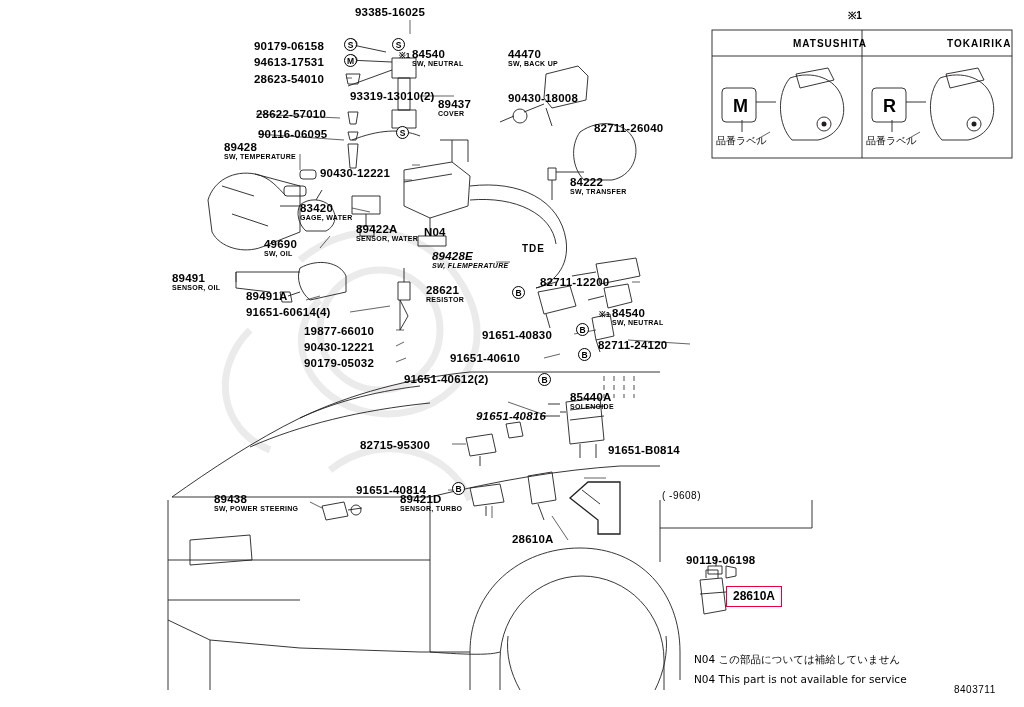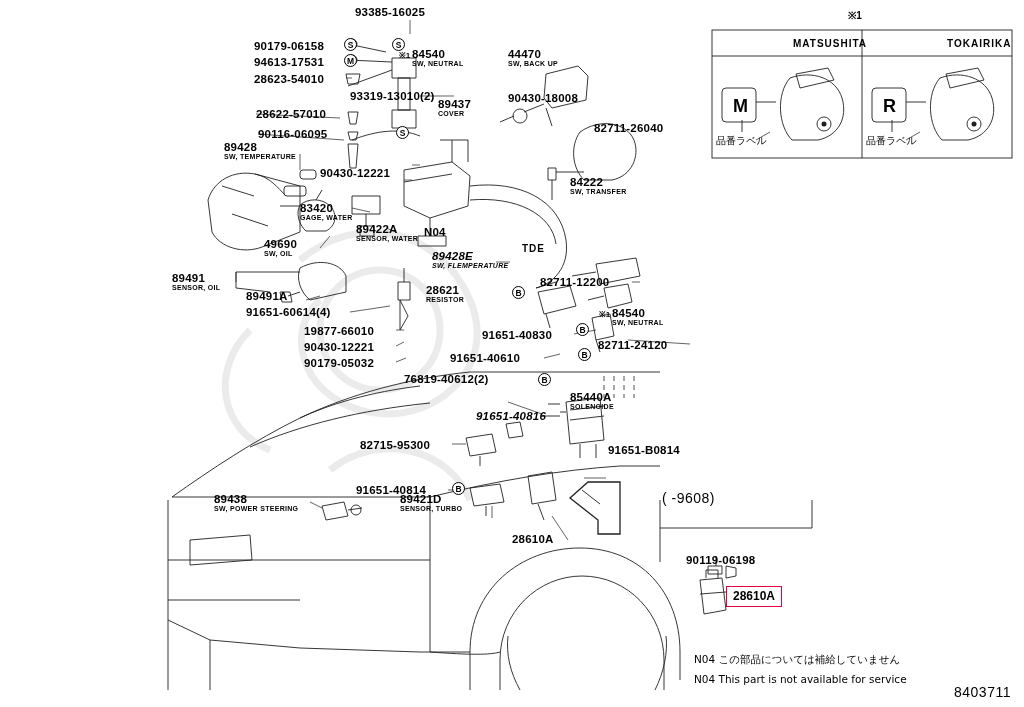--- a/index.html
+++ b/index.html
@@ -83,21 +83,21 @@
   }
   .boxtitle {
     position: absolute;
     font-size: 10px;
     font-weight: bold;
     letter-spacing: 1px;
     margin-left: 47px;
   }
   .diagnum {
     position: absolute;
-    font-size: 14px;
+    font-size: 10px;
     font-family: "Liberation Sans", sans-serif;
     letter-spacing: 0.5px;
   }
   .tdelbl {
     position: absolute;
     font-size: 10px;
     font-weight: bold;
     letter-spacing: 1px;
   }
 </style>
@@ -425,21 +425,21 @@
     <span class="sub">SW, NEUTRAL</span>
   </div>
   <div class="small" style="left:599px; top:308px;"><span>※1</span></div>
 
   <div class="lbl" style="left:304px; top:325px;"><span>19877-66010</span></div>
   <div class="lbl" style="left:482px; top:329px;"><span>91651-40830</span></div>
   <div class="lbl" style="left:304px; top:341px;"><span>90430-12221</span></div>
   <div class="lbl" style="left:598px; top:339px;"><span>82711-24120</span></div>
   <div class="lbl" style="left:304px; top:357px;"><span>90179-05032</span></div>
   <div class="lbl" style="left:450px; top:352px;"><span>91651-40610</span></div>
-  <div class="lbl" style="left:404px; top:373px;"><span>76819-40612(2)</span></div>
+  <div class="lbl" style="left:404px; top:373px;"><span>91651-40612(2)</span></div>
 
   <div class="lbl" style="left:570px; top:391px;">
     <span>85440A</span>
     <span class="sub">SOLENOIDE</span>
   </div>
 
   <div class="lbl" style="left:476px; top:410px;font-style:italic;"><span>91651-40816</span></div>
   <div class="lbl" style="left:360px; top:439px;"><span>82715-95300</span></div>
   <div class="lbl" style="left:608px; top:444px;"><span>91651-B0814</span></div>
   <div class="lbl" style="left:356px; top:484px;"><span>91651-40814</span></div>

